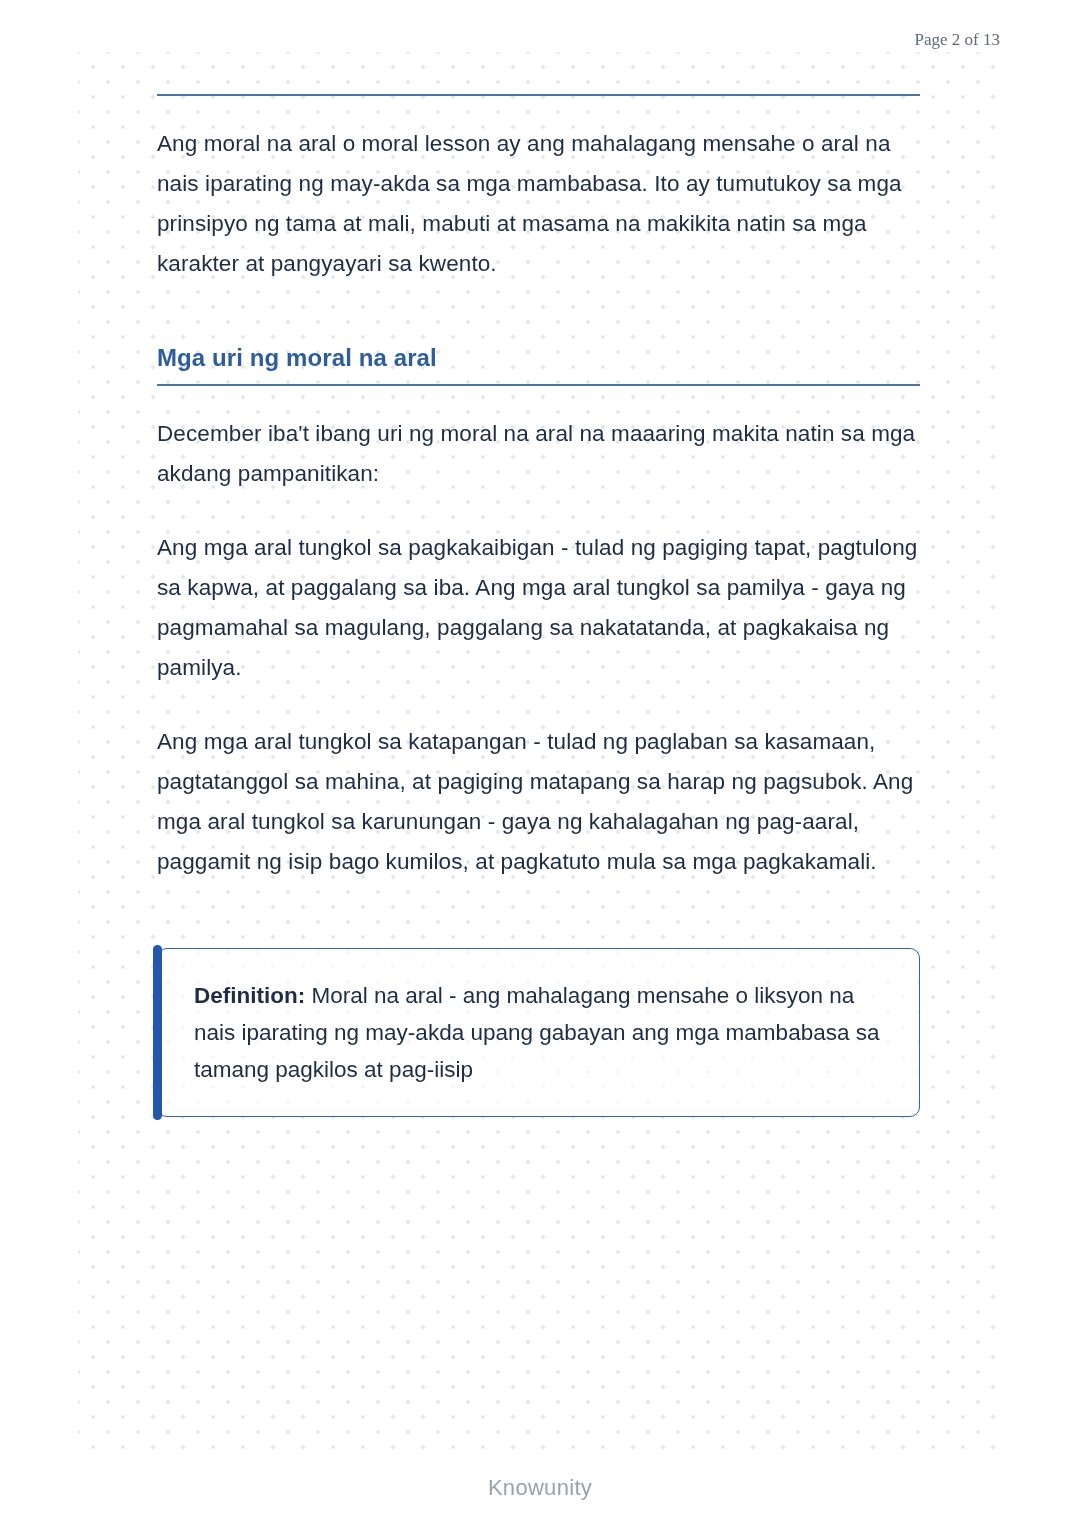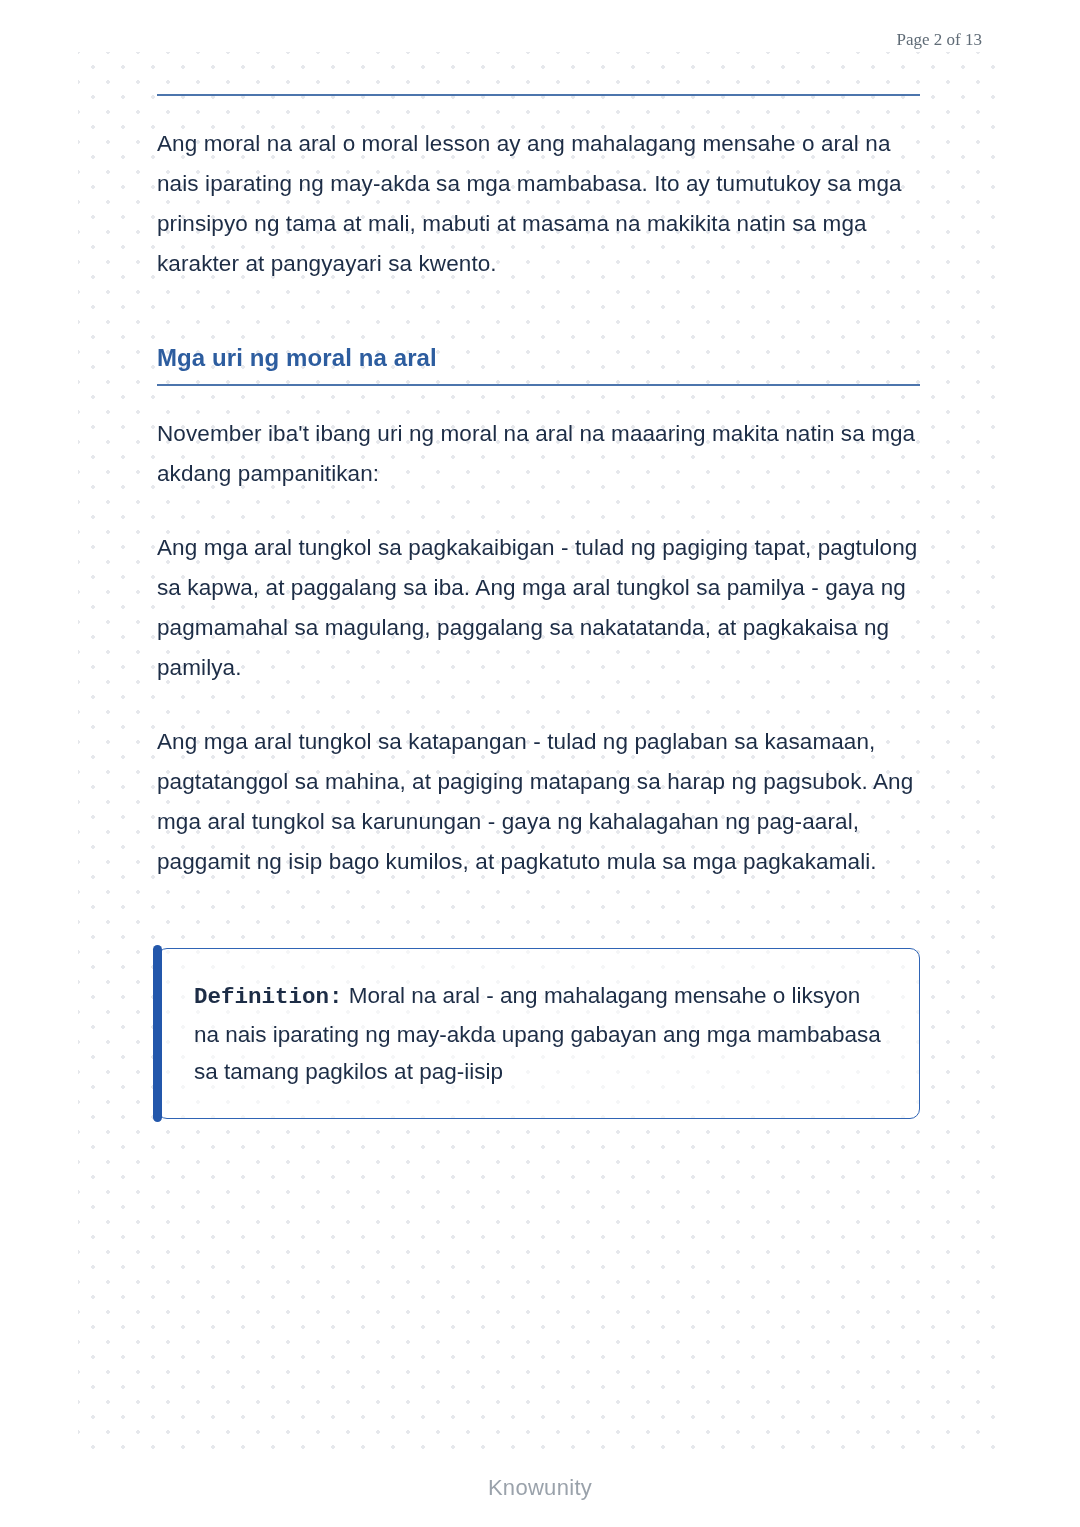--- a/index.html
+++ b/index.html
@@ -36,21 +36,21 @@
 
   .content {
     position: relative;
     padding: 0 160px 0 157px;
     z-index: 1;
   }
 
   .page-indicator {
     position: absolute;
     top: 30px;
-    right: 98px;
+    right: 80px;
     font-family: "Liberation Serif", serif;
     font-size: 17px;
     color: #5f6b76;
     z-index: 1;
   }
 
   h2.section-heading {
     color: #2d5d9f;
     font-size: 24px;
     font-weight: 700;
@@ -97,21 +97,21 @@
     border-radius: 6px;
     background: #2357ab;
   }
 
   .definition-box .def-text {
     font-size: 22.5px;
     line-height: 37px;
     color: #1d2d46;
   }
 
-  .def-label { font-weight: 700; font-family: Liberation Mono, monospace; }
+  .def-label { font-weight: 700; }
 
   .footer {
     position: absolute;
     bottom: 26px;
     left: 0;
     width: 100%;
     text-align: center;
     font-size: 22px;
     color: #9aa2ab;
     letter-spacing: 0.3px;
@@ -129,21 +129,21 @@
   <div class="content">
 
     <section class="section section-1">
       <hr class="heading-rule">
       <p>Ang moral na aral o moral lesson ay ang mahalagang mensahe o aral na nais iparating ng may-akda sa mga mambabasa. Ito ay tumutukoy sa mga prinsipyo ng tama at mali, mabuti at masama na makikita natin sa mga karakter at pangyayari sa kwento.</p>
     </section>
 
     <section class="section section-2">
       <h2 class="section-heading">Mga uri ng moral na aral</h2>
       <hr class="heading-rule">
-      <p>November iba't ibang uri ng moral na aral na maaaring makita natin sa mga akdang pampanitikan:</p>
+      <p>December iba't ibang uri ng moral na aral na maaaring makita natin sa mga akdang pampanitikan:</p>
       <p>Ang mga aral tungkol sa pagkakaibigan - tulad ng pagiging tapat, pagtulong sa kapwa, at paggalang sa iba. Ang mga aral tungkol sa pamilya - gaya ng pagmamahal sa magulang, paggalang sa nakatatanda, at pagkakaisa ng pamilya.</p>
       <p>Ang mga aral tungkol sa katapangan - tulad ng paglaban sa kasamaan, pagtatanggol sa mahina, at pagiging matapang sa harap ng pagsubok. Ang mga aral tungkol sa karunungan - gaya ng kahalagahan ng pag-aaral, paggamit ng isip bago kumilos, at pagkatuto mula sa mga pagkakamali.</p>
     </section>
 
     <div class="definition-box">
       <div class="definition-accent"></div>
       <div class="def-text">
         <span class="def-label">Definition:</span><span> Moral na aral - ang mahalagang mensahe o liksyon na nais iparating ng may-akda upang gabayan ang mga mambabasa sa tamang pagkilos at pag-iisip</span>
       </div>
     </div>

